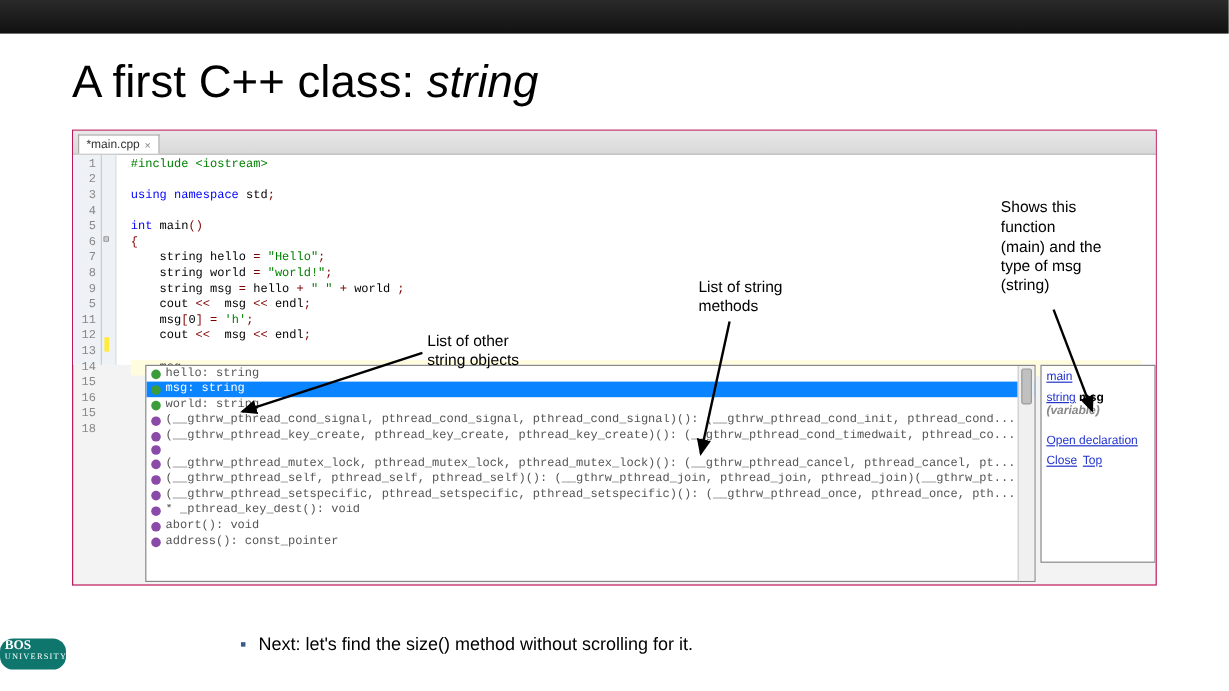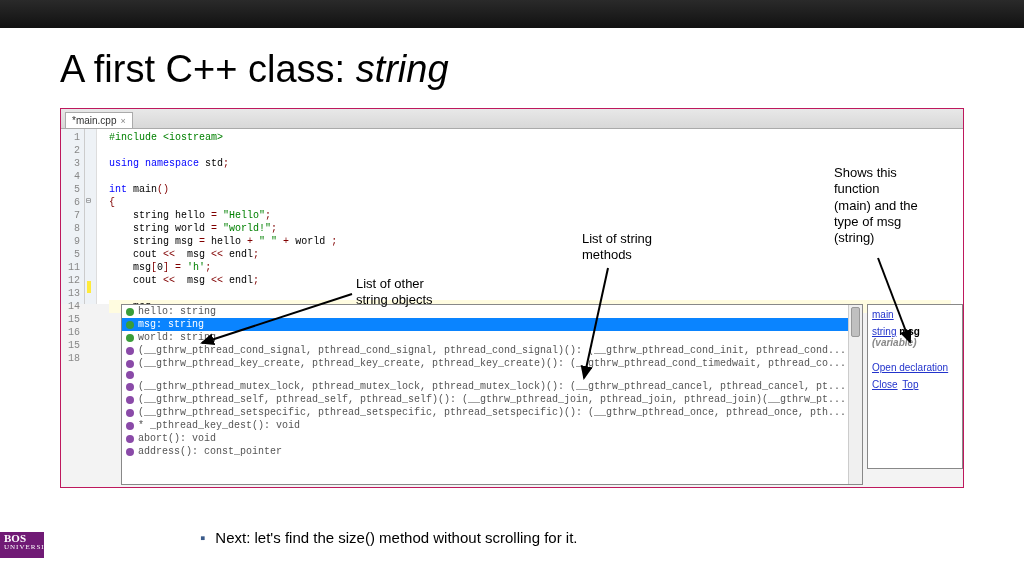--- a/index.html
+++ b/index.html
@@ -34,21 +34,21 @@
 .sthumb { position:absolute; left:2px; right:2px; top:2px; height:30px; background:#c0c0c0; border:1px solid #999; border-radius:2px; }
 .sidepanel { position:absolute; right:0; top:195px; width:96px; height:165px; border:1px solid #888; background:#fff; font-size:10px; padding:4px; }
 .sidepanel a { color:#2233cc; text-decoration:underline; display:block; margin-bottom:2px; }
 .sidepanel .type { color:#2233cc; text-decoration:underline; }
 .sidepanel .var { color:#000; font-weight:bold; }
 .sidepanel .varlbl { color:#888; font-style:italic;font-weight:bold; }
 .callout { position:absolute; font-size:13px; color:#000; line-height:1.25; }
 .arrow { position:absolute; pointer-events:none; }
 .footer { position:absolute; left:0; right:0; bottom:30px; font-size:15px; color:#000; display:flex; align-items:center; gap:10px; padding-left:200px; }
 .fbul { color:#3a5a8a; }
-.logo { position:absolute; left:0; bottom:18px; width:44px; height:26px; background:#701a75; color:#fff; font-size:11px; font-weight:bold; padding:1px 4px; line-height:1; font-family:'Times New Roman',serif; overflow:hidden; }
+.logo { position:absolute; left:0; bottom:18px; width:55px; height:26px; background:#0f766e; color:#fff; font-size:11px; font-weight:bold; padding:1px 4px; line-height:1; font-family:'Times New Roman',serif; overflow:hidden;border-radius:11px; }
 .logo .uni { font-size:7px; font-weight:normal; letter-spacing:1px; }
 .yellowbar { position:absolute; left:26px; top:172px; width:4px; height:12px; background:#ffeb3b; }
 </style>
 </head>
 <body>
 
 <div class="topbar"></div>
 
 <div class="slide">
   <h1 class="title">

